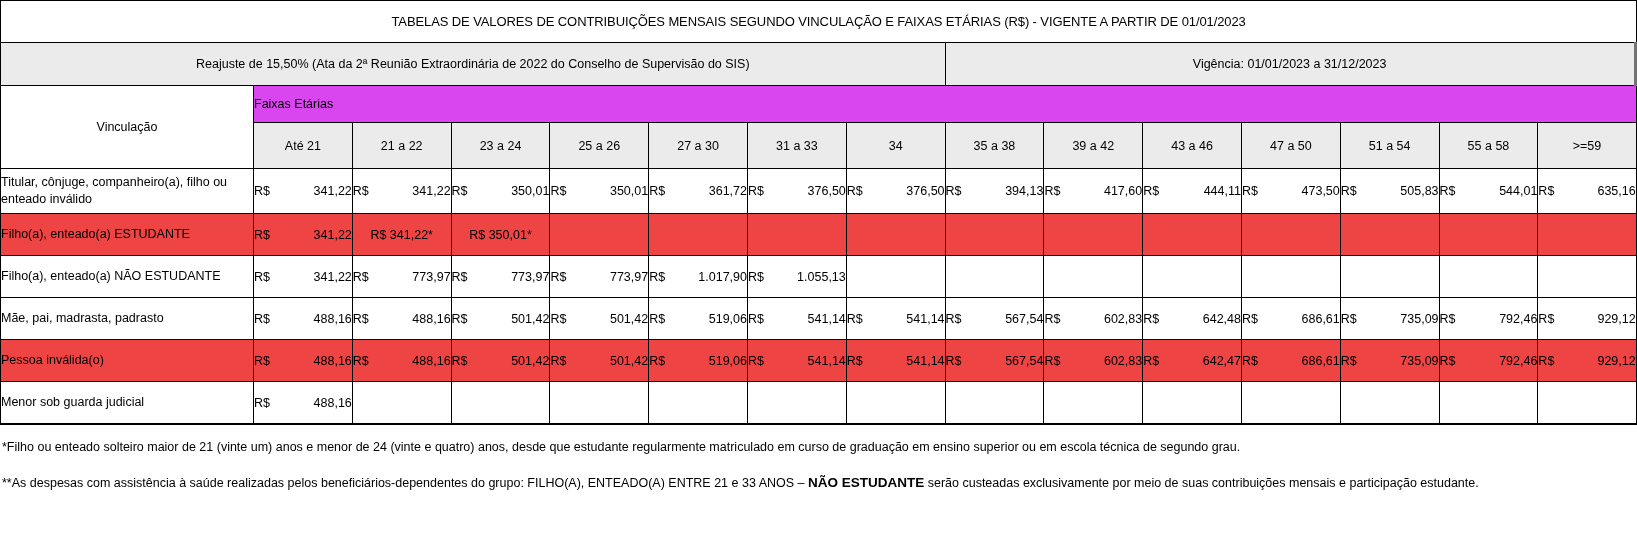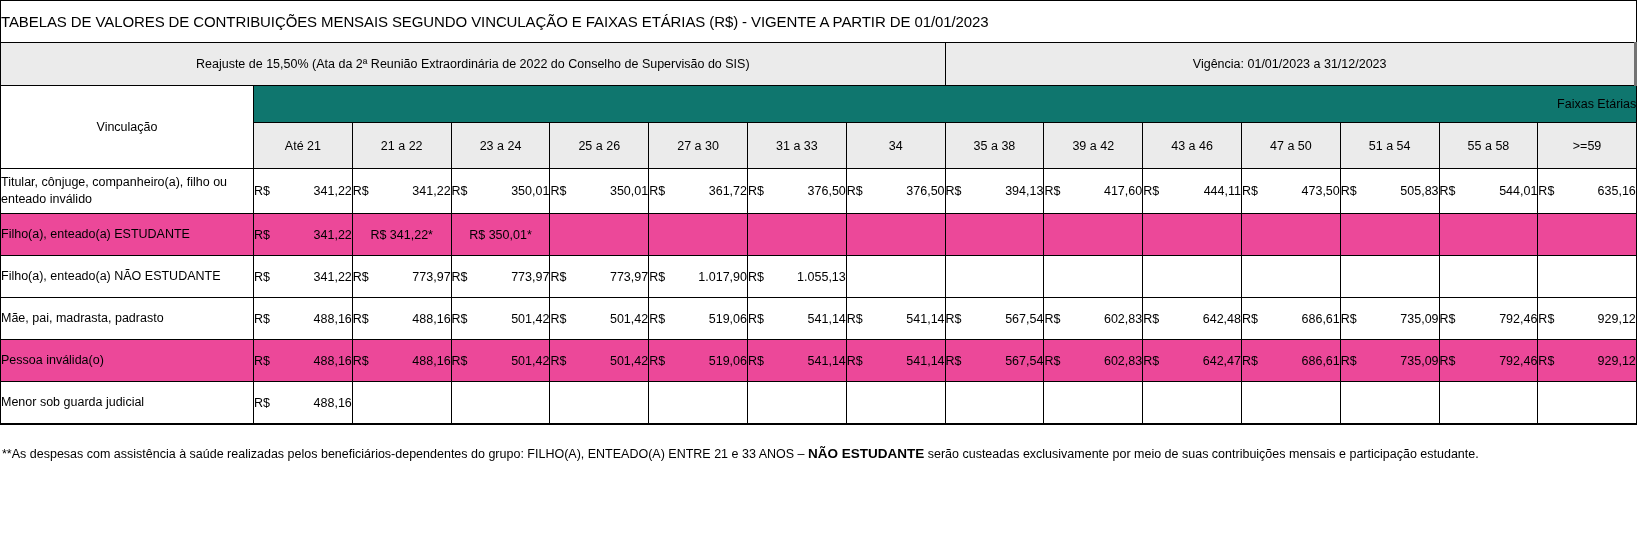--- a/index.html
+++ b/index.html
@@ -28,21 +28,22 @@
   table.grid td, table.grid th {
     border: 1px solid #000000;
     padding: 0;
     font-weight: normal;
     vertical-align: middle;
   }
 
   
   .title-cell {
     height: 41px;
-    font-size: 15px;
+    text-align: center;
+    font-size: 13px;
     font-weight: bold;
     letter-spacing: -0.1px;
     background: #ffffff;
     border-top: 2px solid #000;
     border-left: 2px solid #000;
     border-right: 2px solid #000;
     border-bottom: 2px solid #000;
   }
 
   
@@ -65,24 +66,24 @@
     text-align: center;
     font-size: 12.5px;
     font-weight: bold;
     background: #ffffff;
     border-left: 2px solid #000;
     border-bottom: 2px solid #000;
     margin-left: 36px;
   }
   .faixas-head {
     height: 36px;
-    text-align: right;
+    text-align: left;
     font-size: 12.5px;
     font-weight: bold;
-    background: #0f766e;
+    background: #d946ef;
     border-bottom: 2px solid #000;
     border-right: 2px solid #000;
   }
   .age-head {
     height: 44px;
     text-align: center;
     font-size: 12.5px;
     font-weight: bold;
     background: #ebebeb;
     border-bottom: 2px solid #000;
@@ -112,21 +113,21 @@
   }
   .money-cell .amt {
     float: right;
   }
   .money-cell.center-val {
     text-align: center;
   }
   .money-cell.empty { }
 
   .rowbg-white { background: #ffffff; }
-  .rowbg-gray  { background: #ec4899; }
+  .rowbg-gray  { background: #ef4444; }
 
   tr.last-row td { border-bottom: 2px solid #000; }
 
   
   .notes {
     position: absolute;
     left: 0px;
     top: 428px;
     width: 1637px;
   }
@@ -431,18 +432,19 @@
           <td class="money-cell rowbg-white empty"></td>
           <td class="money-cell rowbg-white empty"></td>
           <td class="money-cell rowbg-white empty"></td>
           <td class="money-cell rowbg-white empty"></td>
           <td class="money-cell rowbg-white last empty"></td>
         </tr>
       </tbody>
   </table>
 
   <div class="notes">
+    <div class="note note-1">*Filho ou enteado solteiro maior de 21 (vinte um) anos e menor de 24 (vinte e quatro) anos, desde que estudante regularmente matriculado em curso de graduação em ensino superior ou em escola técnica de segundo grau.</div>
     <div class="note note-2">
       <span>**As despesas com assistência à saúde realizadas pelos beneficiários-dependentes do grupo: FILHO(A), ENTEADO(A) ENTRE 21 e 33 ANOS – </span><b>NÃO ESTUDANTE</b><span> serão custeadas exclusivamente por meio de suas contribuições mensais e participação estudante.</span>
     </div>
   </div>
 
 </div>
 
 </body></html>

